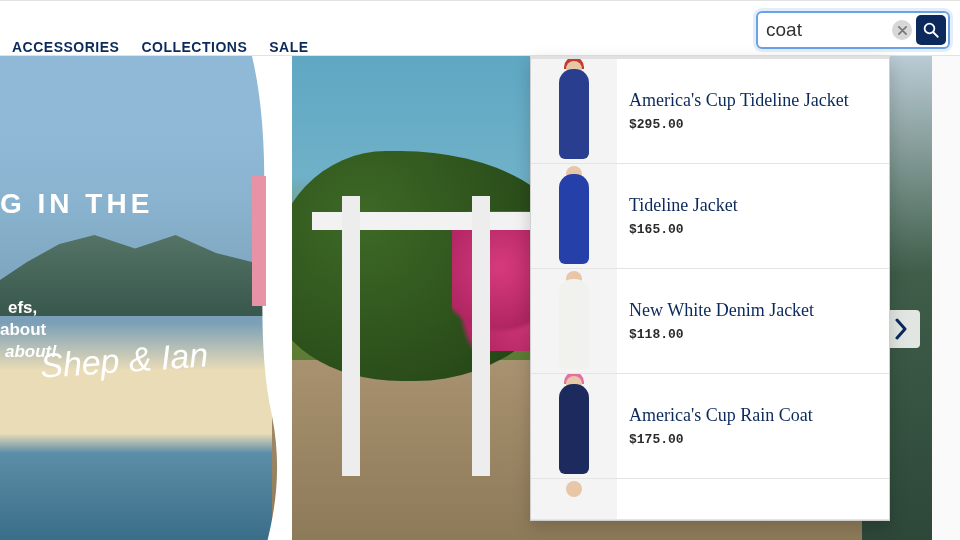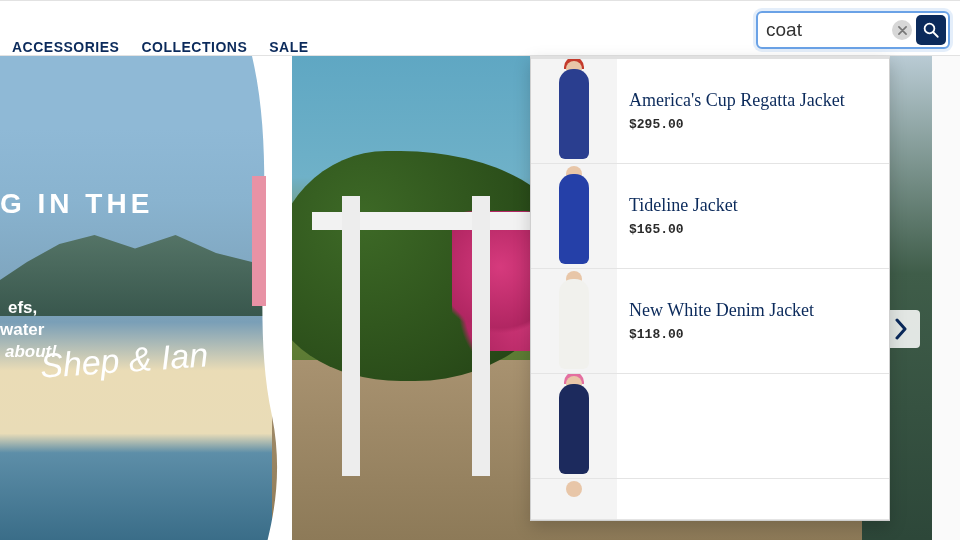--- a/index.html
+++ b/index.html
@@ -215,21 +215,21 @@
       </svg>
     </div>
   </div>
 </div>
 
 <div class="hero">
   <div class="hero-left">
     <div class="mountain1"></div>
     <div class="overlay-text title-frag">G IN THE</div>
     <div class="overlay-text sub1">efs,</div>
-    <div class="overlay-text sub2">water</div>
+    <div class="overlay-text sub2">about</div>
     <div class="overlay-text sub3">about!</div>
     <div class="overlay-text sig">Shep &amp; Ian</div>
   </div>
   <div class="curve"></div>
   <div class="hero-mid">
     <div class="deck"></div>
     <div class="foliage"></div>
     <div class="flowers"></div>
     <div class="rail-h"></div>
     <div class="rail-v a"></div>
@@ -246,21 +246,21 @@
 </div>
 
 <div class="dropdown">
   <div class="result">
     <div class="thumb r1">
         <div class="cap"></div>
         <div class="head"></div>
         <div class="body"></div>
       </div>
     <div class="meta">
-      <div class="pname">America's Cup Regatta Jacket</div>
+      <div class="pname">America's Cup Tideline Jacket</div>
       <div class="price">$295.00</div>
     </div>
   </div>
   <div class="result">
     <div class="thumb r2">
         <div class="head"></div>
         <div class="body"></div>
       </div>
     <div class="meta">
       <div class="pname">Tideline Jacket</div>
@@ -276,20 +276,24 @@
       <div class="pname">New White Denim Jacket</div>
       <div class="price">$118.00</div>
     </div>
   </div>
   <div class="result">
     <div class="thumb r4">
         <div class="cap"></div>
         <div class="head"></div>
         <div class="body"></div>
       </div>
+    <div class="meta">
+      <div class="pname">America's Cup Rain Coat</div>
+      <div class="price">$175.00</div>
+    </div>
   </div>
   <div class="result" style="min-height:40px">
     <div class="thumb r5" style="height:40px">
         <div class="head"></div>
       </div>
     <div class="meta">
       <div class="pname"></div>
       <div class="price"></div>
     </div>
   </div>

